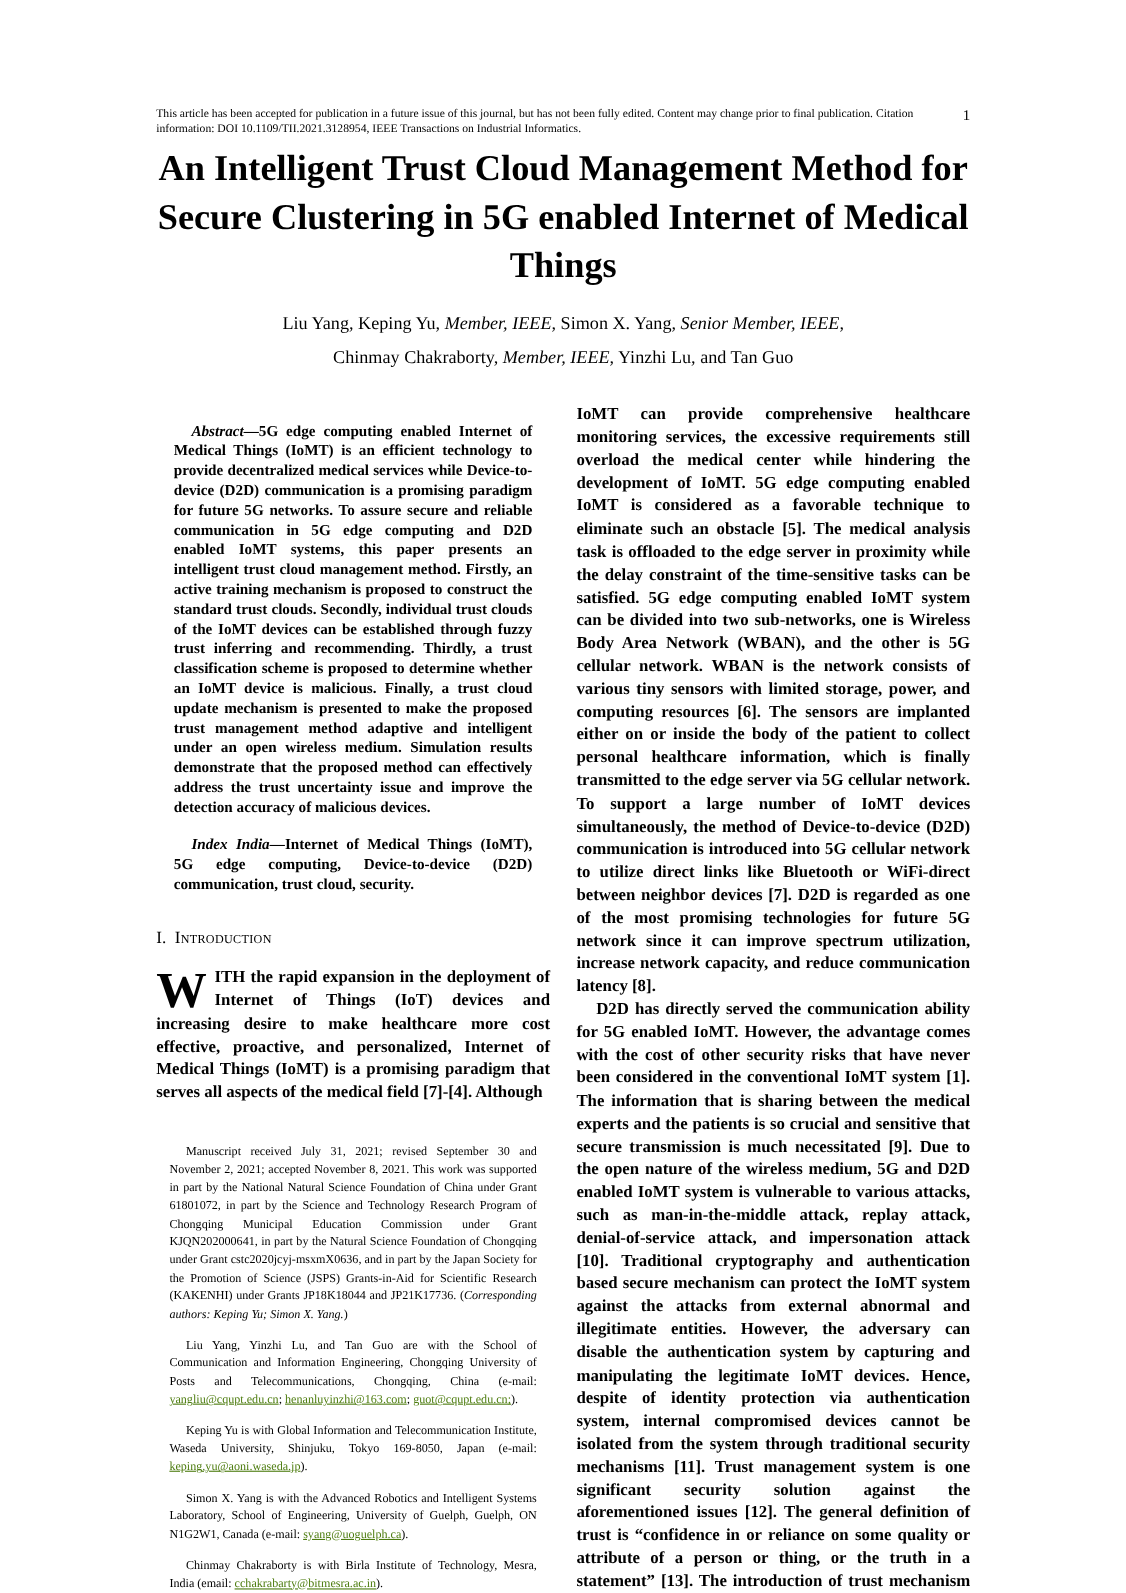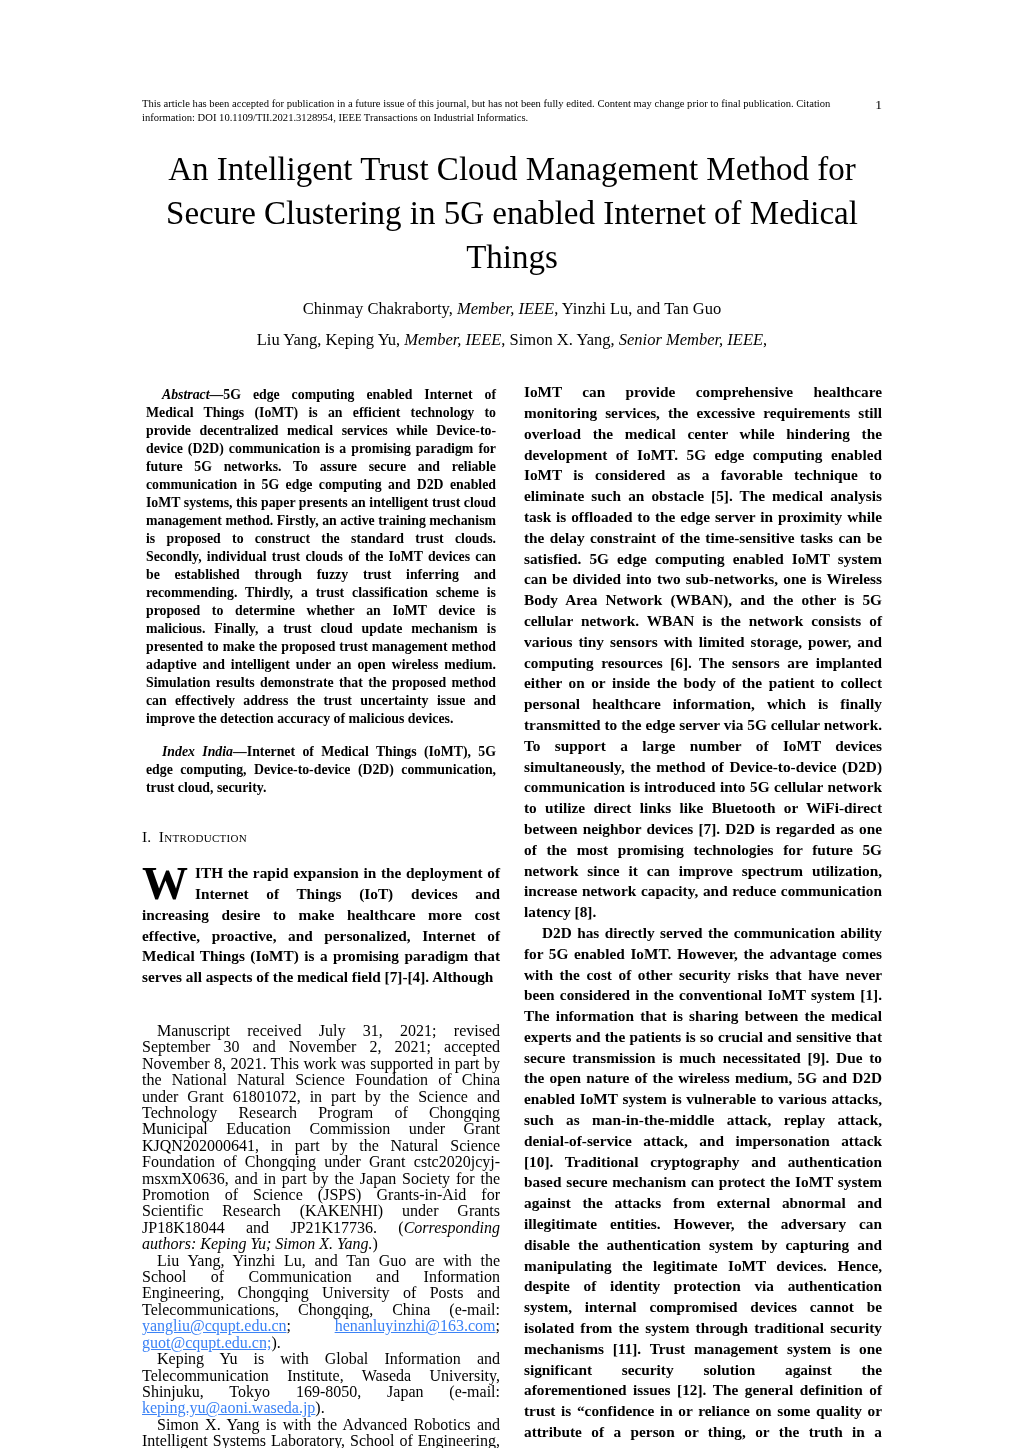--- a/index.html
+++ b/index.html
@@ -30,42 +30,42 @@
     text-align: left;
     color: #000000;
   }
   .pageno {
     position: absolute;
     top: 97px;
     right: 0;
     font-size: 13.5px;
   }
   .title {
-    margin: 23px auto 0 auto;
+    margin: 8px auto 0 auto;
     max-width: 800px;
     font-size: 33px;
-    font-weight: 400;
+    font-weight: 700;
     line-height: 44px;
     text-align: center;
   }
   .authors {
     text-align: center;
     font-size: 16.5px;
     line-height: 31px;
   }
   .authors-block { margin-top: 14px; }
   .seg-italic { font-style: italic; }
   .columns {
     display: flex;
     gap: 24px;
     margin-top: 27px;
   }
   .col { width: 422px; }
   .abstract {
-    margin: 4px;
+    margin: 16px;
     font-weight: bold;
     font-size: 13.8px;
     line-height: 18px;
     text-align: justify;
     text-indent: 16px;
   }
   .index-terms { margin-top: 15px; }
   .ab-label { font-style: italic; }
   .section-heading {
     margin: 31px 0 17px 0;
@@ -83,46 +83,46 @@
   }
   .indent { text-indent: 18px; }
   .dropcap {
     float: left;
     font-size: 46px;
     line-height: 37px;
     padding: 2px 7px 0 0;
   }
   .footnotes { margin-top: 35px; }
   .fn {
-    margin: 0;
-    font-size: 16px;
+    margin: 12px;
+    font-size: 11px;
     line-height: 16.4px;
     text-align: justify;
     text-indent: 15px;
   }
   .email-link {
-    color: #3b82f6;
+    color: #4d7c0f;
     text-decoration: underline;
   }
 </style>
 </head>
 <body>
 
 <div class="page">
 
   <div class="header">
     <div class="notice">This article has been accepted for publication in a future issue of this journal, but has not been fully edited. Content may change prior to final publication. Citation information: DOI 10.1109/TII.2021.3128954, IEEE Transactions on Industrial Informatics.</div>
     <div class="pageno">1</div>
   </div>
 
   <h1 class="title">An Intelligent Trust Cloud Management Method for Secure Clustering in 5G enabled Internet of Medical Things</h1>
 
   <div class="authors-block">
+    <div class="authors"><span class="seg-normal">Liu Yang, Keping Yu, </span><span class="seg-italic">Member, IEEE</span><span class="seg-normal">, Simon X. Yang, </span><span class="seg-italic">Senior Member, IEEE</span><span class="seg-normal">,</span></div>
     <div class="authors"><span class="seg-normal">Chinmay Chakraborty, </span><span class="seg-italic">Member, IEEE</span><span class="seg-normal">, Yinzhi Lu, and Tan Guo</span></div>
-    <div class="authors"><span class="seg-normal">Liu Yang, Keping Yu, </span><span class="seg-italic">Member, IEEE</span><span class="seg-normal">, Simon X. Yang, </span><span class="seg-italic">Senior Member, IEEE</span><span class="seg-normal">,</span></div>
   </div>
 
   <div class="columns">
 
     <div class="col">
 
       <p class="abstract">
         <span class="ab-label">Abstract—</span><span>5G edge computing enabled Internet of Medical Things (IoMT) is an efficient technology to provide decentralized medical services while Device-to-device (D2D) communication is a promising paradigm for future 5G networks. To assure secure and reliable communication in 5G edge computing and D2D enabled IoMT systems, this paper presents an intelligent trust cloud management method. Firstly, an active training mechanism is proposed to construct the standard trust clouds. Secondly, individual trust clouds of the IoMT devices can be established through fuzzy trust inferring and recommending. Thirdly, a trust classification scheme is proposed to determine whether an IoMT device is malicious. Finally, a trust cloud update mechanism is presented to make the proposed trust management method adaptive and intelligent under an open wireless medium. Simulation results demonstrate that the proposed method can effectively address the trust uncertainty issue and improve the detection accuracy of malicious devices.</span>
       </p>
 

